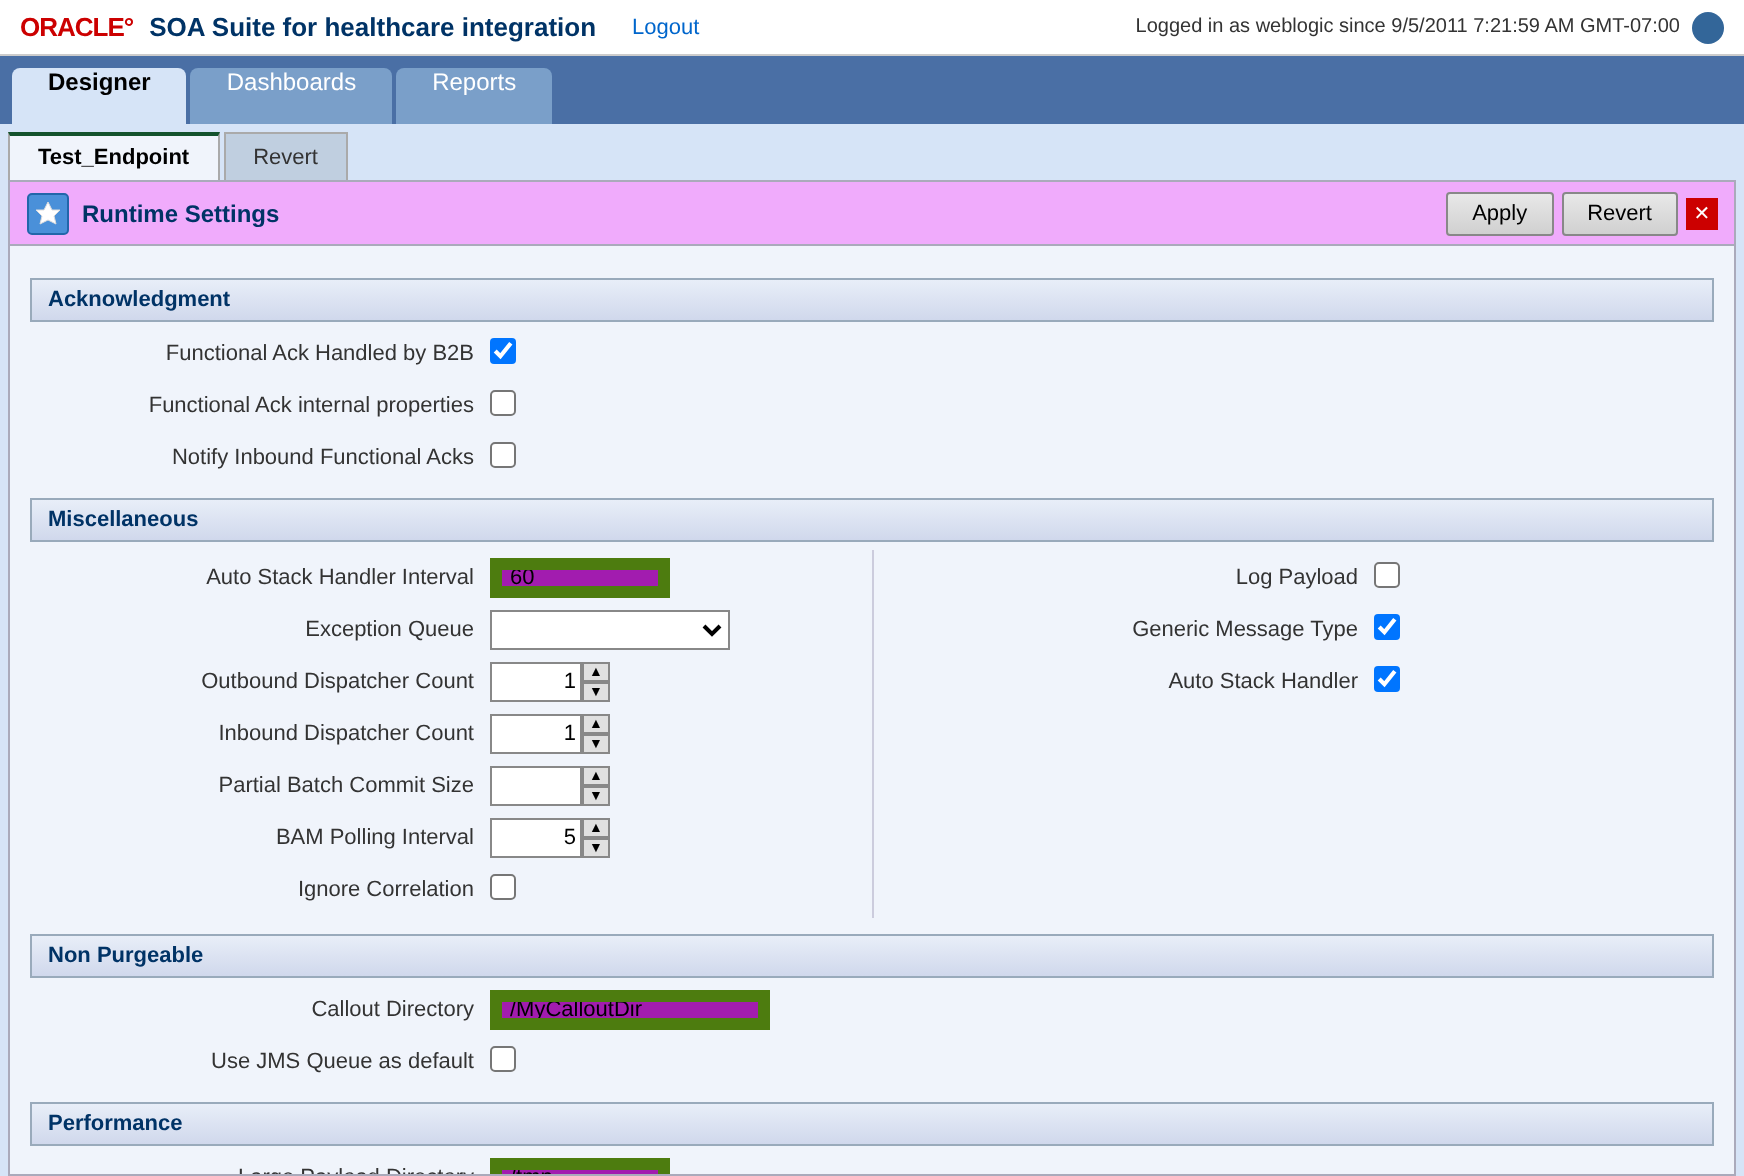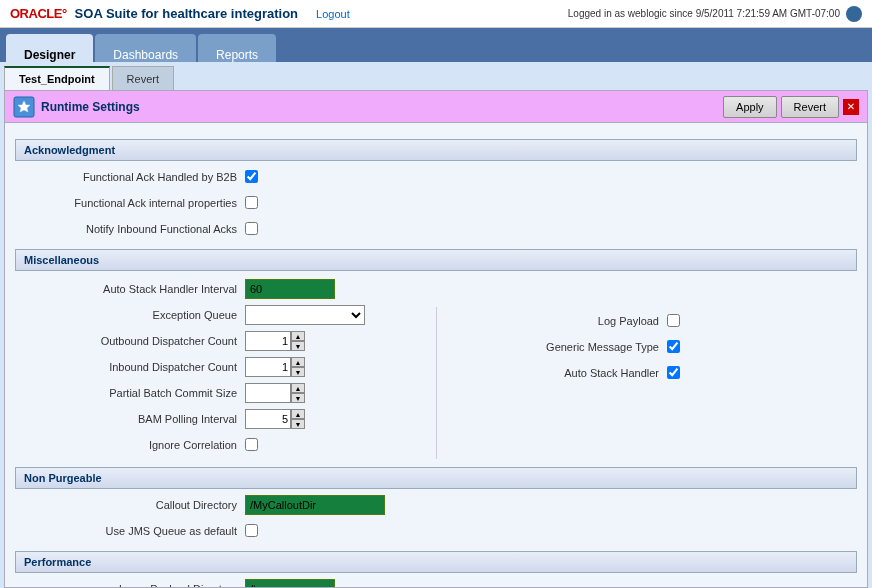--- a/index.html
+++ b/index.html
@@ -9,21 +9,21 @@
     .header { background: #fff; height: 28px; display: flex; align-items: center; justify-content: space-between; padding: 0 10px; border-bottom: 1px solid #ccc; }
     .header-left { display: flex; align-items: center; gap: 8px; }
     .oracle-logo { font-weight: bold; font-size: 13px; color: #c00; letter-spacing: -0.5px; }
     .oracle-logo span { color: #c00; }
     .logout-link { font-size: 11px; color: #0066cc; text-decoration: none; margin-left: 10px; }
     .header-right { font-size: 10px; color: #333; display: flex; align-items: center; gap: 6px; }
     .header-icon { width: 16px; height: 16px; background: #336699; border-radius: 50%; display: inline-block; }
 
     
     .top-nav { background: #4a6fa5; height: 34px; display: flex; align-items: flex-end; padding-left: 6px; }
-    .top-tab { height: 28px; padding: 0 18px; display: flex; align-items: flex-end; font-size: 12px; cursor: pointer; border-radius: 4px 4px 0 0; margin-right: 2px; }
+    .top-tab { height: 28px; padding: 0 18px; display: flex; align-items: flex-start; font-size: 12px; cursor: pointer; border-radius: 4px 4px 0 0; margin-right: 2px; }
     .top-tab.active { background: #d6e4f7; color: #000; font-weight: bold; }
     .top-tab.inactive { background: #7a9fc9; color: #fff; }
 
     
     .main-area { background: #d6e4f7; padding: 4px; height: calc(588px - 62px); overflow: hidden; }
 
     
     .sub-tabs { display: flex; align-items: flex-end; margin-bottom: 0; }
     .sub-tab { height: 24px; padding: 0 14px; display: flex; align-items: center; font-size: 11px; cursor: pointer; border: 1px solid #aaa; margin-right: 2px; border-bottom: none; }
     .sub-tab.active { background: #f0f4fb; color: #000; font-weight: bold; border-top: 2px solid #14532d; }
@@ -49,23 +49,23 @@
     .section-header { background: linear-gradient(to bottom, #e8eef8, #d0d8ec); border: 1px solid #9ab; padding: 4px 8px; font-size: 11px; font-weight: bold; color: #003366; margin: 8px 0 4px 0; }
 
     
     .form-row { display: flex; align-items: center; min-height: 24px; margin: 2px 0; }
     .form-label { text-align: right; width: 230px; padding-right: 8px; color: #333; font-size: 11px; flex-shrink: 0; }
     .form-control { flex: 1; }
 
     
     .two-col { display: grid; grid-template-columns: 1fr 1fr; gap: 0; }
     .col-left { padding-right: 20px; }
-    .col-right { border-left: 1px solid #ccd; margin-top: 32px; }
-
-    input[type="text"], input[type="number"] { height: 20px; border: 1px solid #4d7c0f; padding: 0 4px; font-size: 11px; background: #15803d; }
+    .col-right { padding-left: 20px; border-left: 1px solid #ccd; }
+
+    input[type="text"], input[type="number"] { height: 20px; border: 6px solid #4d7c0f; padding: 0 4px; font-size: 11px; background: #a21caf; }
     input[type="text"].wide { width: 120px; }
     input[type="text"].medium { width: 90px; }
     input[type="checkbox"] { margin: 0; }
 
     select { height: 20px; border: 1px solid #888; font-size: 11px; background: #fff; width: 120px; }
 
     
     .spinner-wrap { display: flex; align-items: center; }
     .spinner-wrap input { width: 46px; height: 20px; border: 1px solid #888; padding: 0 2px; font-size: 11px; background: #fff; text-align: right; }
     .spinner-btns { display: flex; flex-direction: column; margin-left: 0; }

